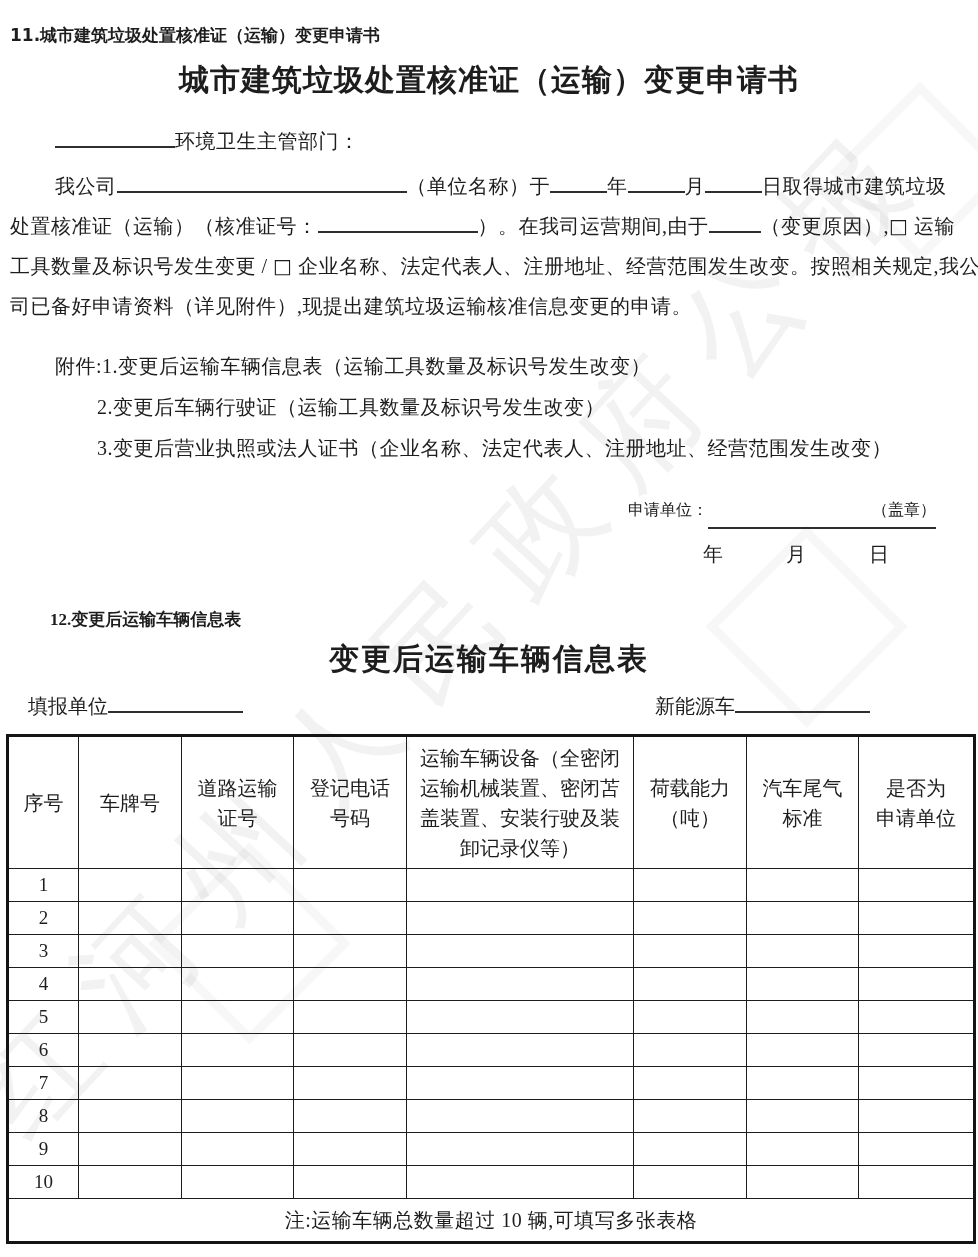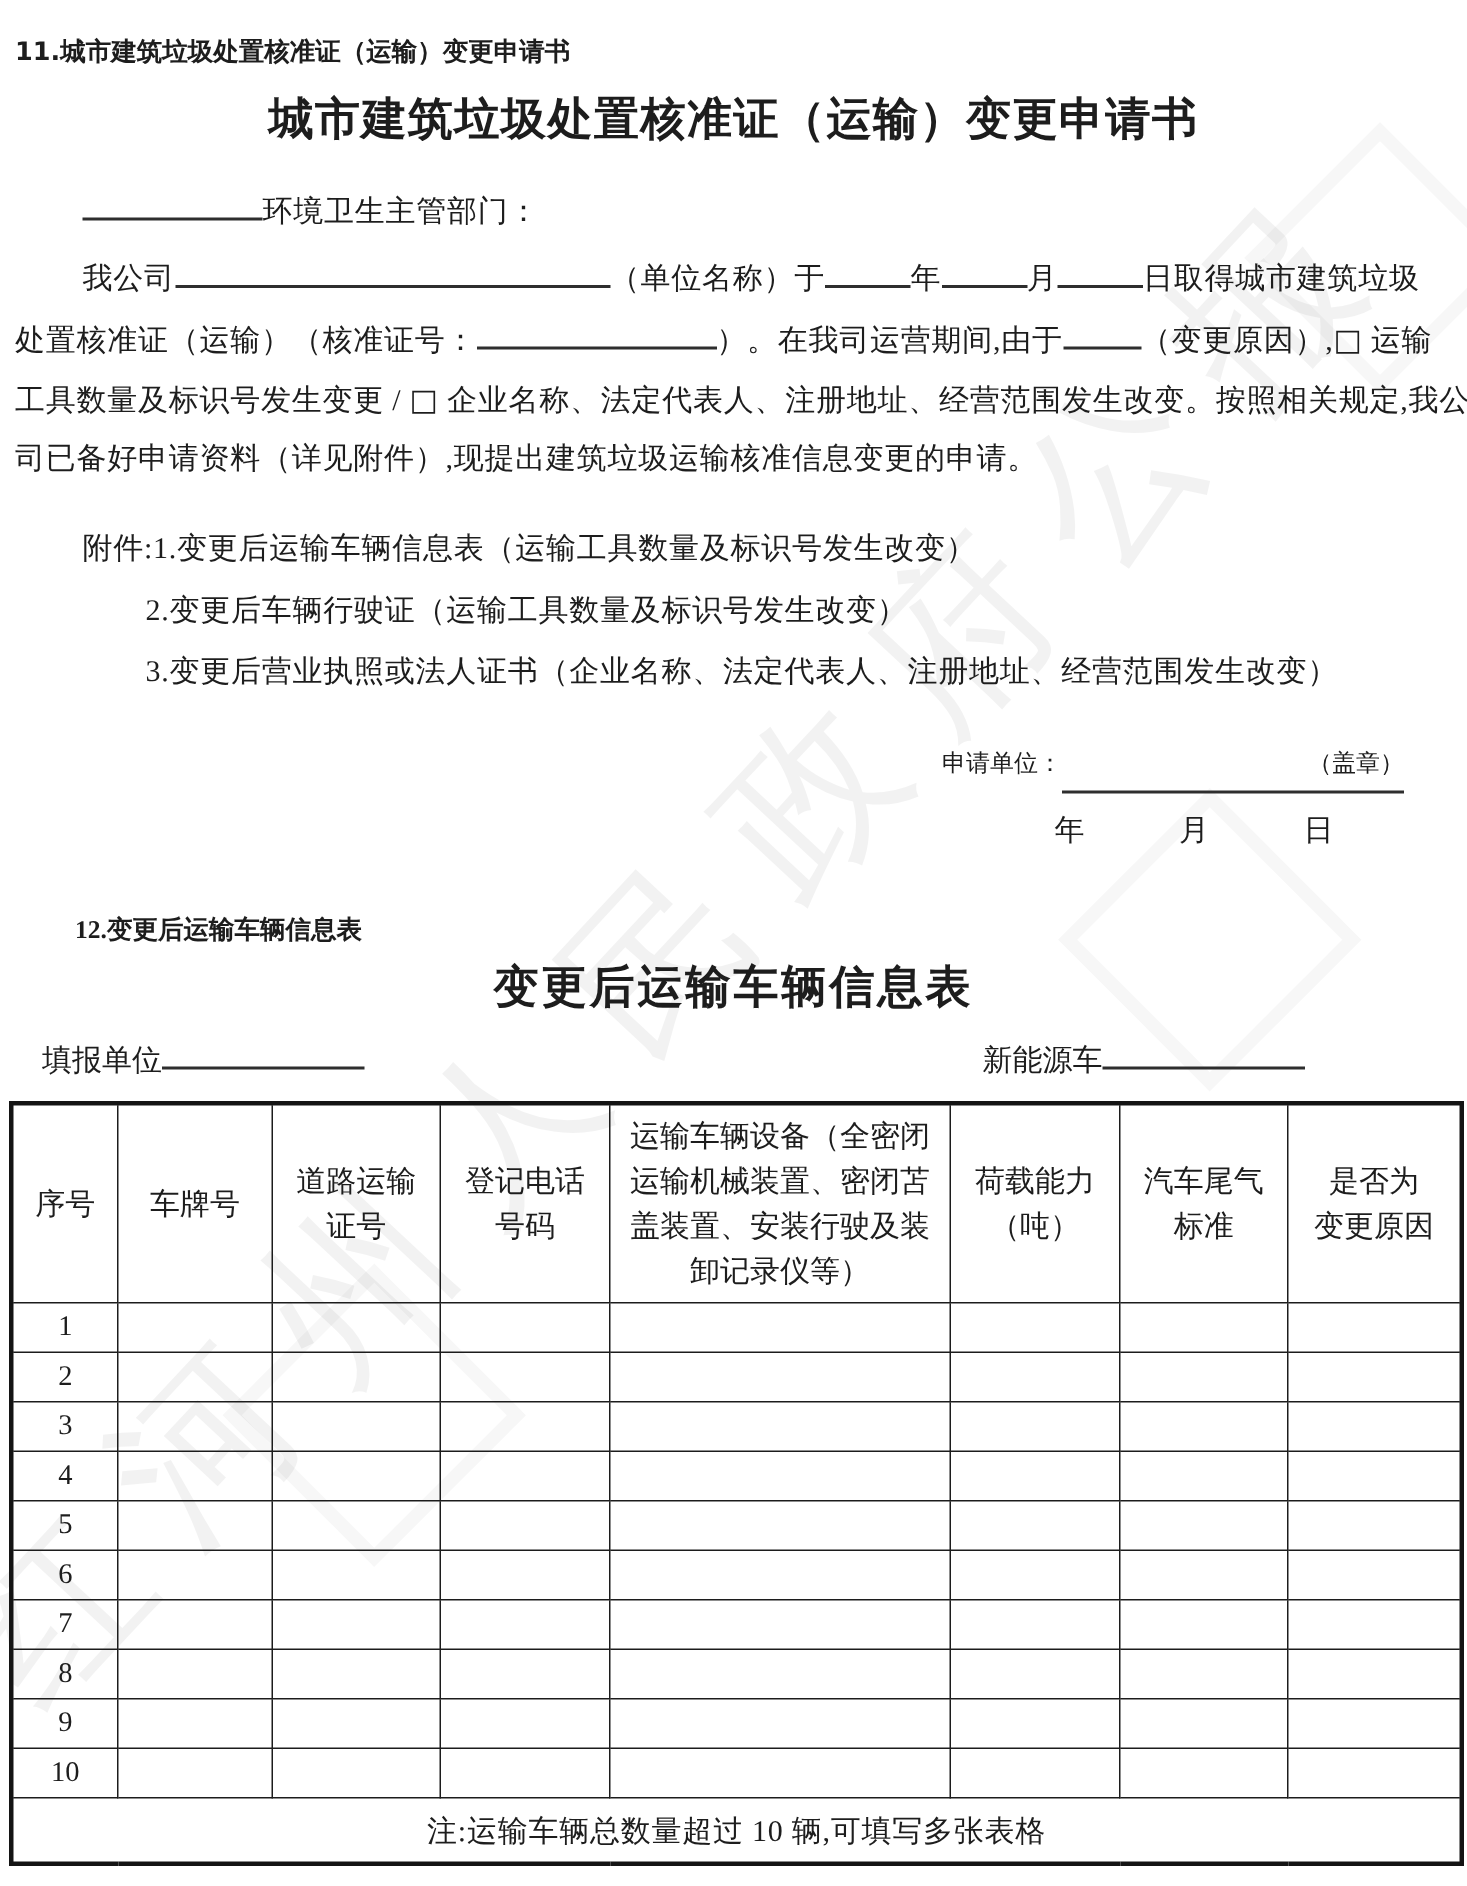--- a/index.html
+++ b/index.html
@@ -149,21 +149,21 @@
 号码</td>
             <td>运输车辆设备（全密闭
 运输机械装置、密闭苫
 盖装置、安装行驶及装
 卸记录仪等）</td>
             <td>荷载能力
 （吨）</td>
             <td>汽车尾气
 标准</td>
             <td>是否为
-变更原因</td>
+申请单位</td>
           </tr>
         </thead>
       <tbody>
           <tr class="drow">
             <td>1</td>
             <td></td>
             <td></td>
             <td></td>
             <td></td>
             <td></td>

